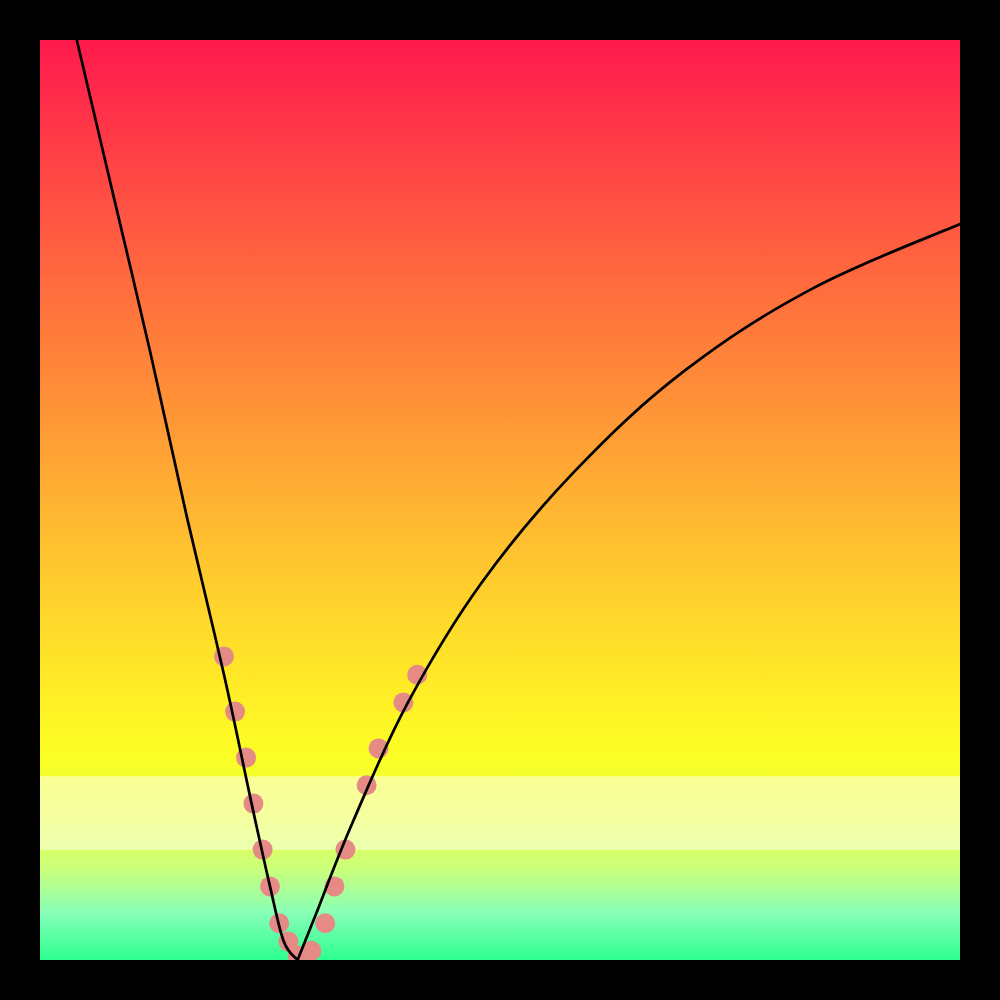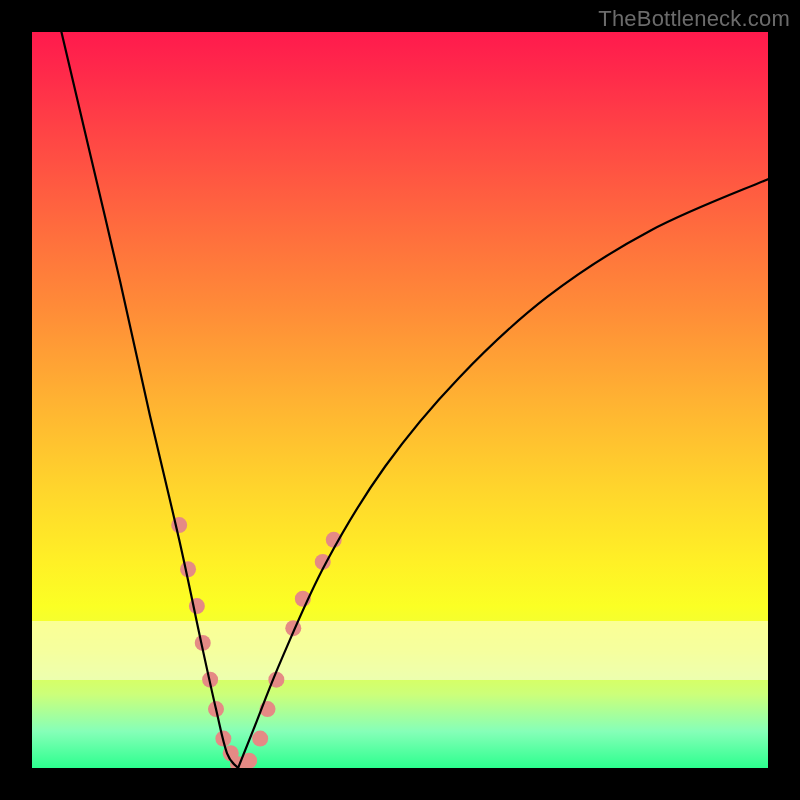--- a/index.html
+++ b/index.html
@@ -97,14 +97,13 @@
           <circle cx="261.28" cy="596.16" r="8" fill="#e58a85"></circle>
           <circle cx="270.848" cy="566.72" r="8" fill="#e58a85"></circle>
           <circle cx="290.72" cy="529.92" r="8" fill="#e58a85"></circle>
           <circle cx="301.76" cy="507.84000000000003" r="8" fill="#e58a85"></circle>
         </g>
       <path id="left-branch-path" fill="none" stroke-width="2.2" stroke-linecap="round" d="M 29.44,0 C 34.739200000000004,22.5216 48.281600000000005,80.07680000000002 58.88,125.12 C 69.4784,170.1632 77.7216,203.87199999999996 88.32,250.23999999999995 C 98.91839999999999,296.60799999999995 107.1616,336.35200000000003 117.76,382.72 C 128.35840000000002,429.088 137.92640000000003,466.7712 147.20000000000002,507.84000000000003 C 156.4736,548.9088 162.656,580.4096 169.28,610.88 C 175.904,641.3504 179.3632,657.248 184,677.12 C 188.6368,696.992 191.06560000000002,710.6816 195.04000000000002,721.28 C 199.01440000000002,731.8783999999999 204.0928,733.3504 206.08,736" stroke="#000000"></path>
       <path id="right-branch-path" fill="none" stroke-width="2.2" stroke-linecap="round" d="M 206.08,736 C 208.7296,729.376 212.85119999999998,719.072 220.79999999999998,699.2 C 228.7488,679.3280000000001 236.992,656.0704000000001 250.24,625.6 C 263.488,595.1296 275.85280000000006,564.3648 294.40000000000003,529.92 C 312.9472,495.4752 329.43359999999996,467.36 353.28,434.24 C 377.1264,401.12 397.7344,376.39039999999994 426.88,345.91999999999996 C 456.0256,315.4496 480.75519999999995,291.45599999999996 515.1999999999999,264.96 C 549.6447999999999,238.464 578.496,219.91680000000002 618.24,198.72000000000003 C 657.984,177.52320000000003 714.8032000000001,156.47359999999995 736,147.19999999999993" stroke="#000000"></path>
     </svg>
   </div>
 
-  <div class="watermark">TheBottleneck.com</div>
 </div>
 
 </body></html>

